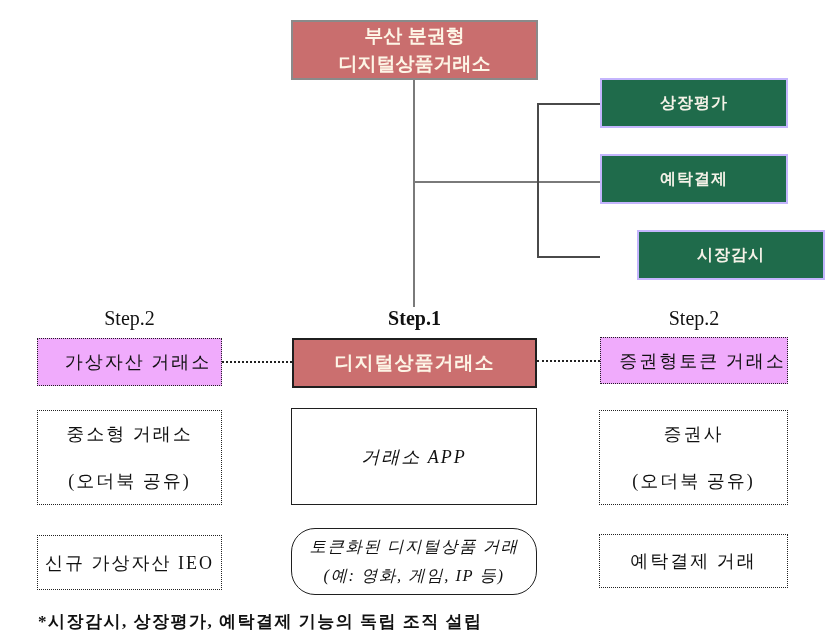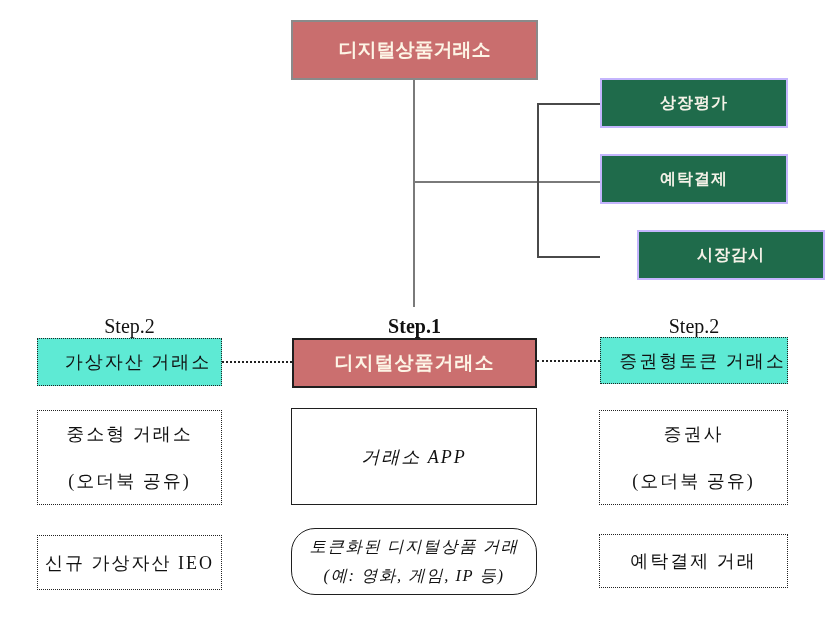--- a/index.html
+++ b/index.html
@@ -29,30 +29,30 @@
     background:#1F6B4B;border:2px solid #c4b5fd;
     color:#F5F2E8;
     font-family:"Liberation Sans","DejaVu Sans",sans-serif;
     font-weight:bold;font-size:16px;letter-spacing:1px;
   }
   .green-1{top:78px;}
   .green-2{top:154px;}
   .green-3{top:230px;margin-left:37px;}
   
   .step-label{
-    position:absolute;top:313px;height:26px;
+    position:absolute;top:305px;height:26px;
     font-size:20px;color:#111;text-align:center;
     display:flex;align-items:center;justify-content:center;
   }
   .step-left{left:37px;width:185px;}
   .step-center{left:292px;width:245px;font-weight:bold;}
   .step-right{left:600px;width:188px;}
   
   .gray-box{
-    background:#5eead4;border:1.5px dotted #222;
+    background:#f0abfc;border:1.5px dotted #222;
     font-size:18px;letter-spacing:2px;color:#111;padding-left:17px;
   }
   .gray-left{left:37px;top:338px;width:185px;height:48px;}
   .gray-right{left:600px;top:337px;width:188px;height:47px;}
   .red-center{
     left:292px;top:338px;width:245px;height:50px;
     background:#CB6F6F;border:2px solid #1f1f1f;
     color:#FDF5E6;
     font-family:"Liberation Sans","DejaVu Sans",sans-serif;
     font-weight:bold;font-size:19px;letter-spacing:1px;
@@ -92,20 +92,21 @@
 
   <div class="line v-main"></div>
   <div class="line h-main"></div>
   <div class="line bus-v"></div>
   <div class="line branch-top"></div>
   <div class="line branch-bot"></div>
   <div class="line dot-left"></div>
   <div class="line dot-right"></div>
 
   <div class="box root-box">
+    <span>부산 분권형</span>
     <span>디지털상품거래소</span>
   </div>
 
   <div class="box green-box green-1">
     <span>상장평가</span>
   </div>
   <div class="box green-box green-2">
     <span>예탁결제</span>
   </div>
   <div class="box green-box green-3">
@@ -142,14 +143,15 @@
     <span>신규 가상자산 IEO</span>
   </div>
   <div class="box white-box solid r3-center">
     <span>토큰화된 디지털상품 거래</span>
     <span>(예: 영화, 게임, IP 등)</span>
   </div>
   <div class="box white-box dotted r3-right">
     <span>예탁결제 거래</span>
   </div>
 
+  <div class="footnote">*시장감시, 상장평가, 예탁결제 기능의 독립 조직 설립</div>
 
 </div>
 
 </body></html>

